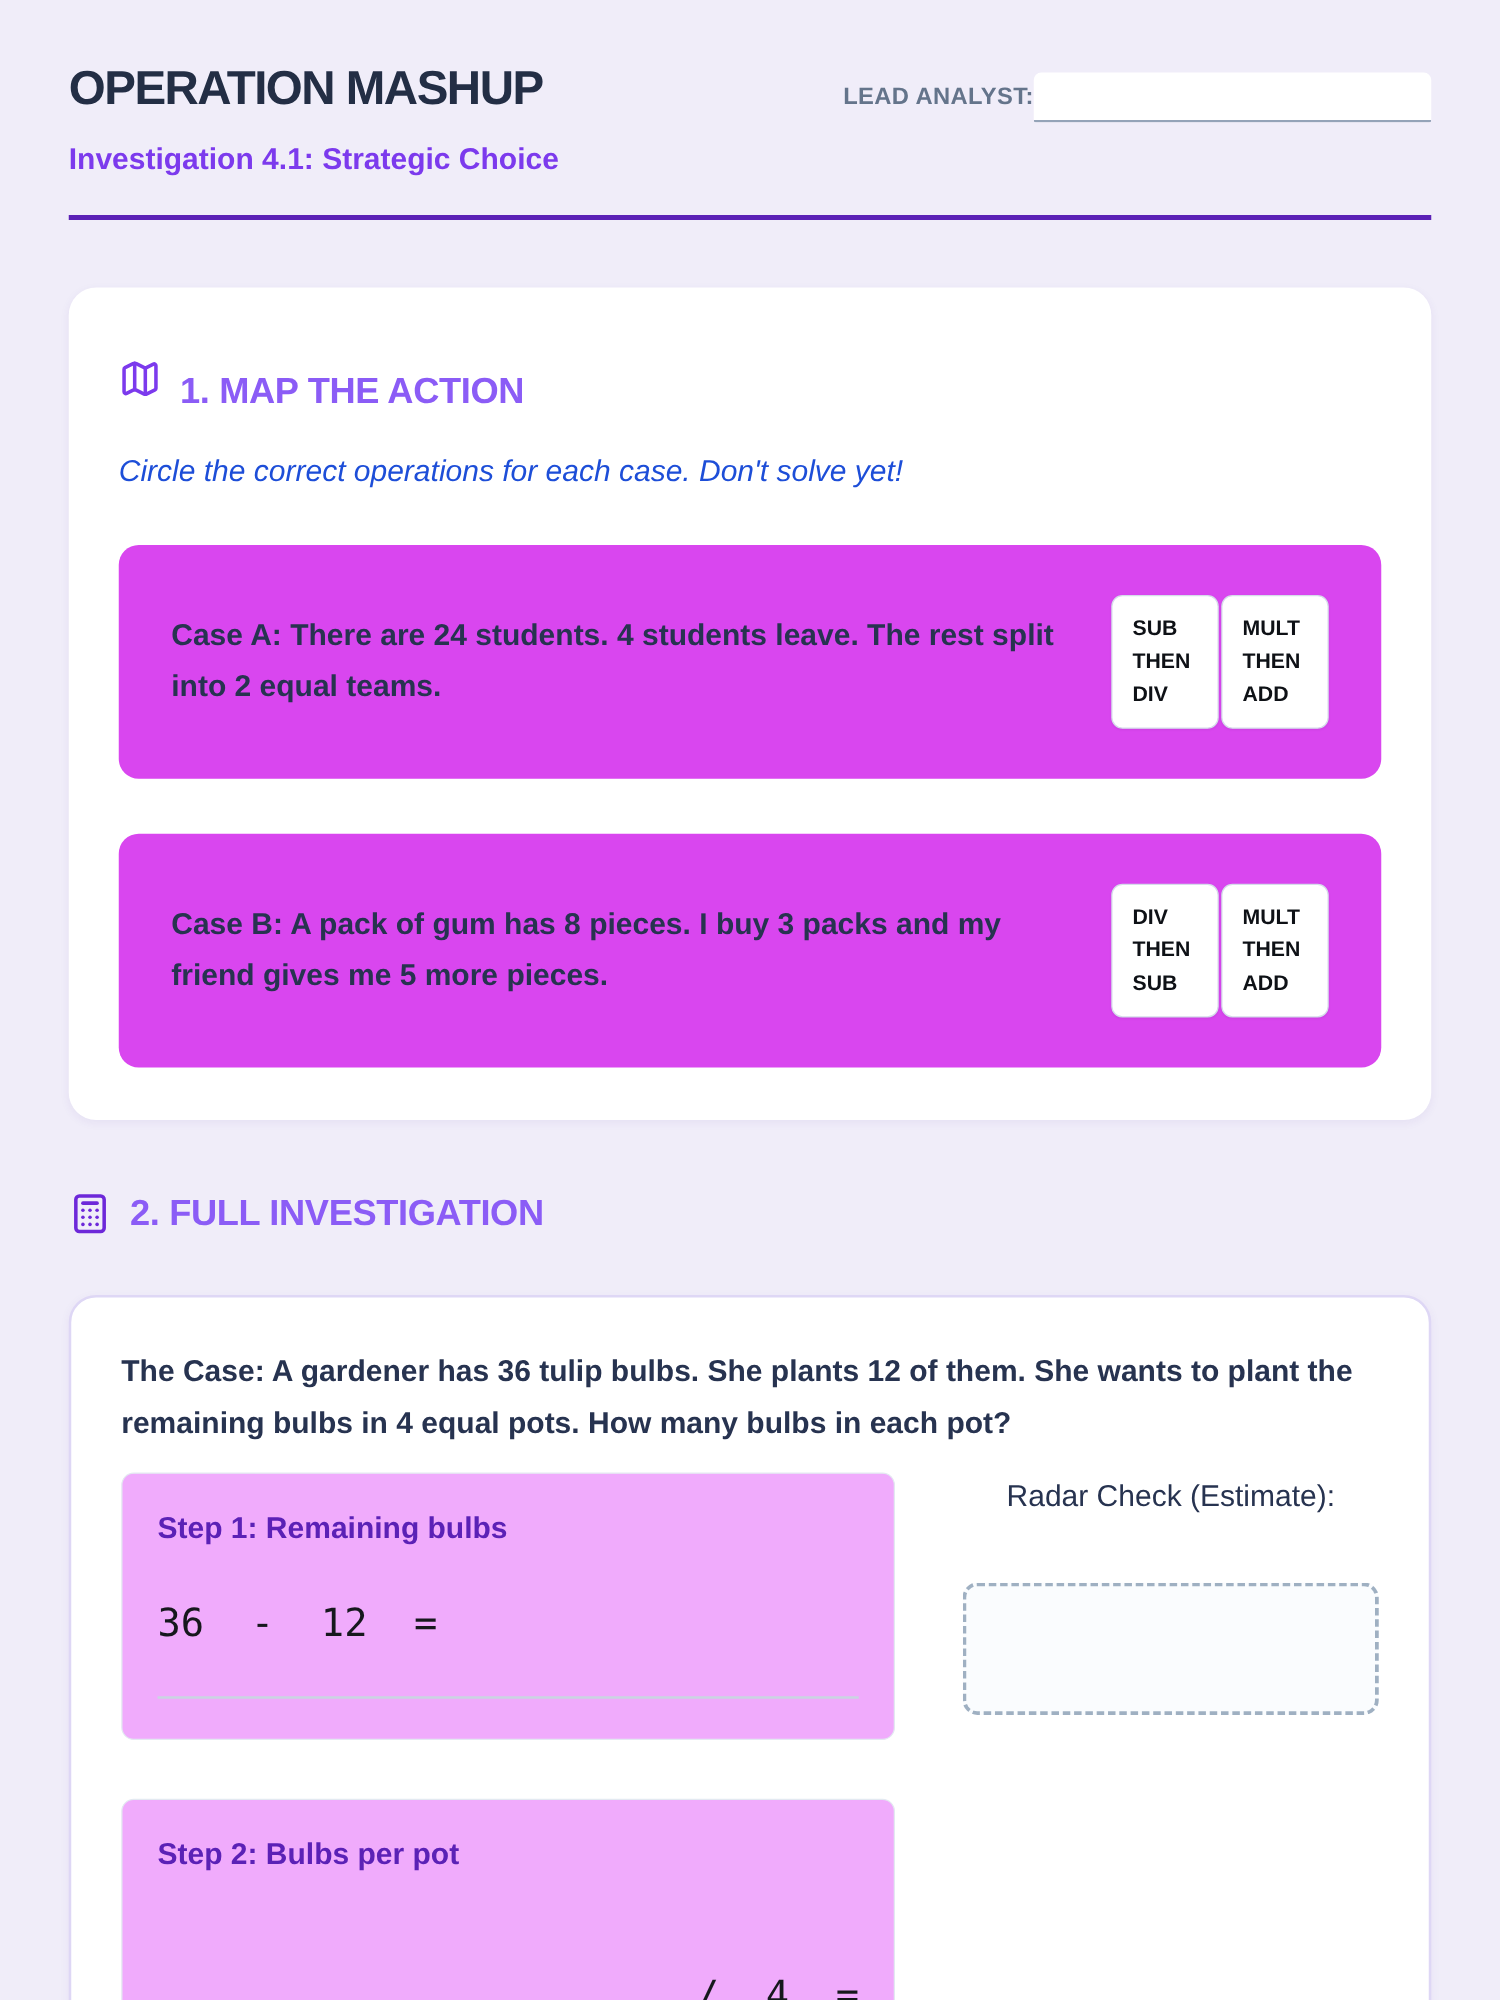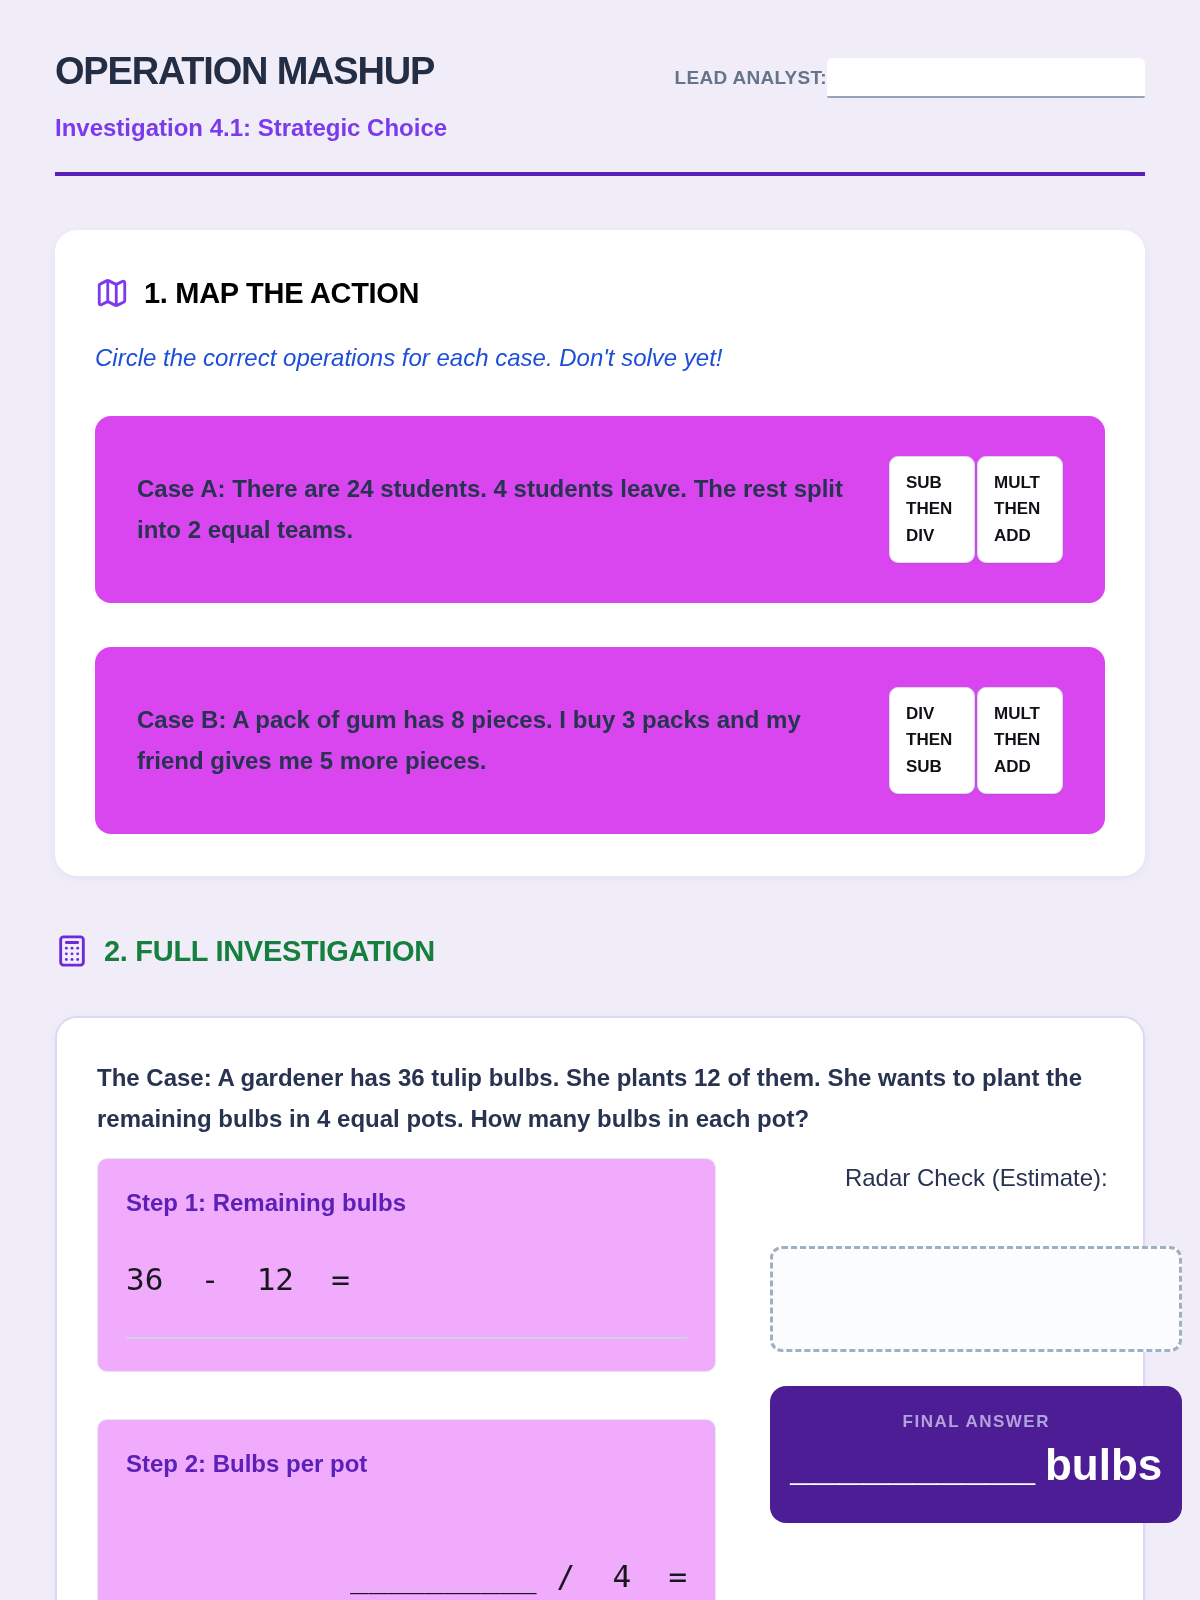--- a/index.html
+++ b/index.html
@@ -34,22 +34,22 @@
   .card-map { margin-top: 54px; padding: 46px 40px 42px; box-shadow: 0 2px 8px rgba(76,29,149,0.06); }
   .card-invest { margin-top: 48px; border: 2px solid #ded7f5; padding: 40px 40px 60px; box-shadow: 0 2px 8px rgba(76,29,149,0.05); }
 
   
   .sec-head { display: flex; align-items: center; gap: 15px; }
   .sec-head.standalone { margin-top: 58px; }
   .icon { width: 34px; height: 34px; flex: 0 0 auto; }
   .map-icon { color: #7c3aed; }
   .calc-icon { color: #6d28d9; }
   .sec-title { margin: 0; font-size: 29px; font-weight: 800; letter-spacing: -0.3px; }
-  .sec-title.navy { color: #000000; }
-  .sec-title.purple { color: #15803d; }
+  .sec-title.navy { color: #8b5cf6; margin-top: 21px; }
+  .sec-title.purple { color: #8b5cf6; }
 
   .instructions { margin: 34px 0 0; font-size: 24px; font-style: italic; font-weight: 400; color: #1d4ed8; }
 
   
   .case-row {
     margin-top: 44px; background: #d946ef; border-radius: 16px;
     padding: 40px 42px; display: flex; align-items: center;
   }
   .case-text { flex: 1; font-size: 24px; font-weight: 700; color: #273350; line-height: 1.7; padding-right: 22px; }
   .options { display: flex; gap: 2px; align-items: center; }
@@ -176,24 +176,18 @@
           <div class="equation">
             <span class="eq-blank">__________</span><span class="eq-rest">/  4  =</span>
           </div>
 
         </div>
       </div>
 
       <div class="col-right">
         <div class="radar-label">Radar Check (Estimate):</div>
         <div class="estimate-box"></div>
-        <div class="final-box">
-          <div class="final-label">FINAL ANSWER</div>
-          <div class="final-line">
-            <span class="final-blank">__________</span><span class="final-unit">bulbs</span>
-          </div>
-        </div>
       </div>
 
     </div>
   </section>
 
 </div>
 
 </body></html>

